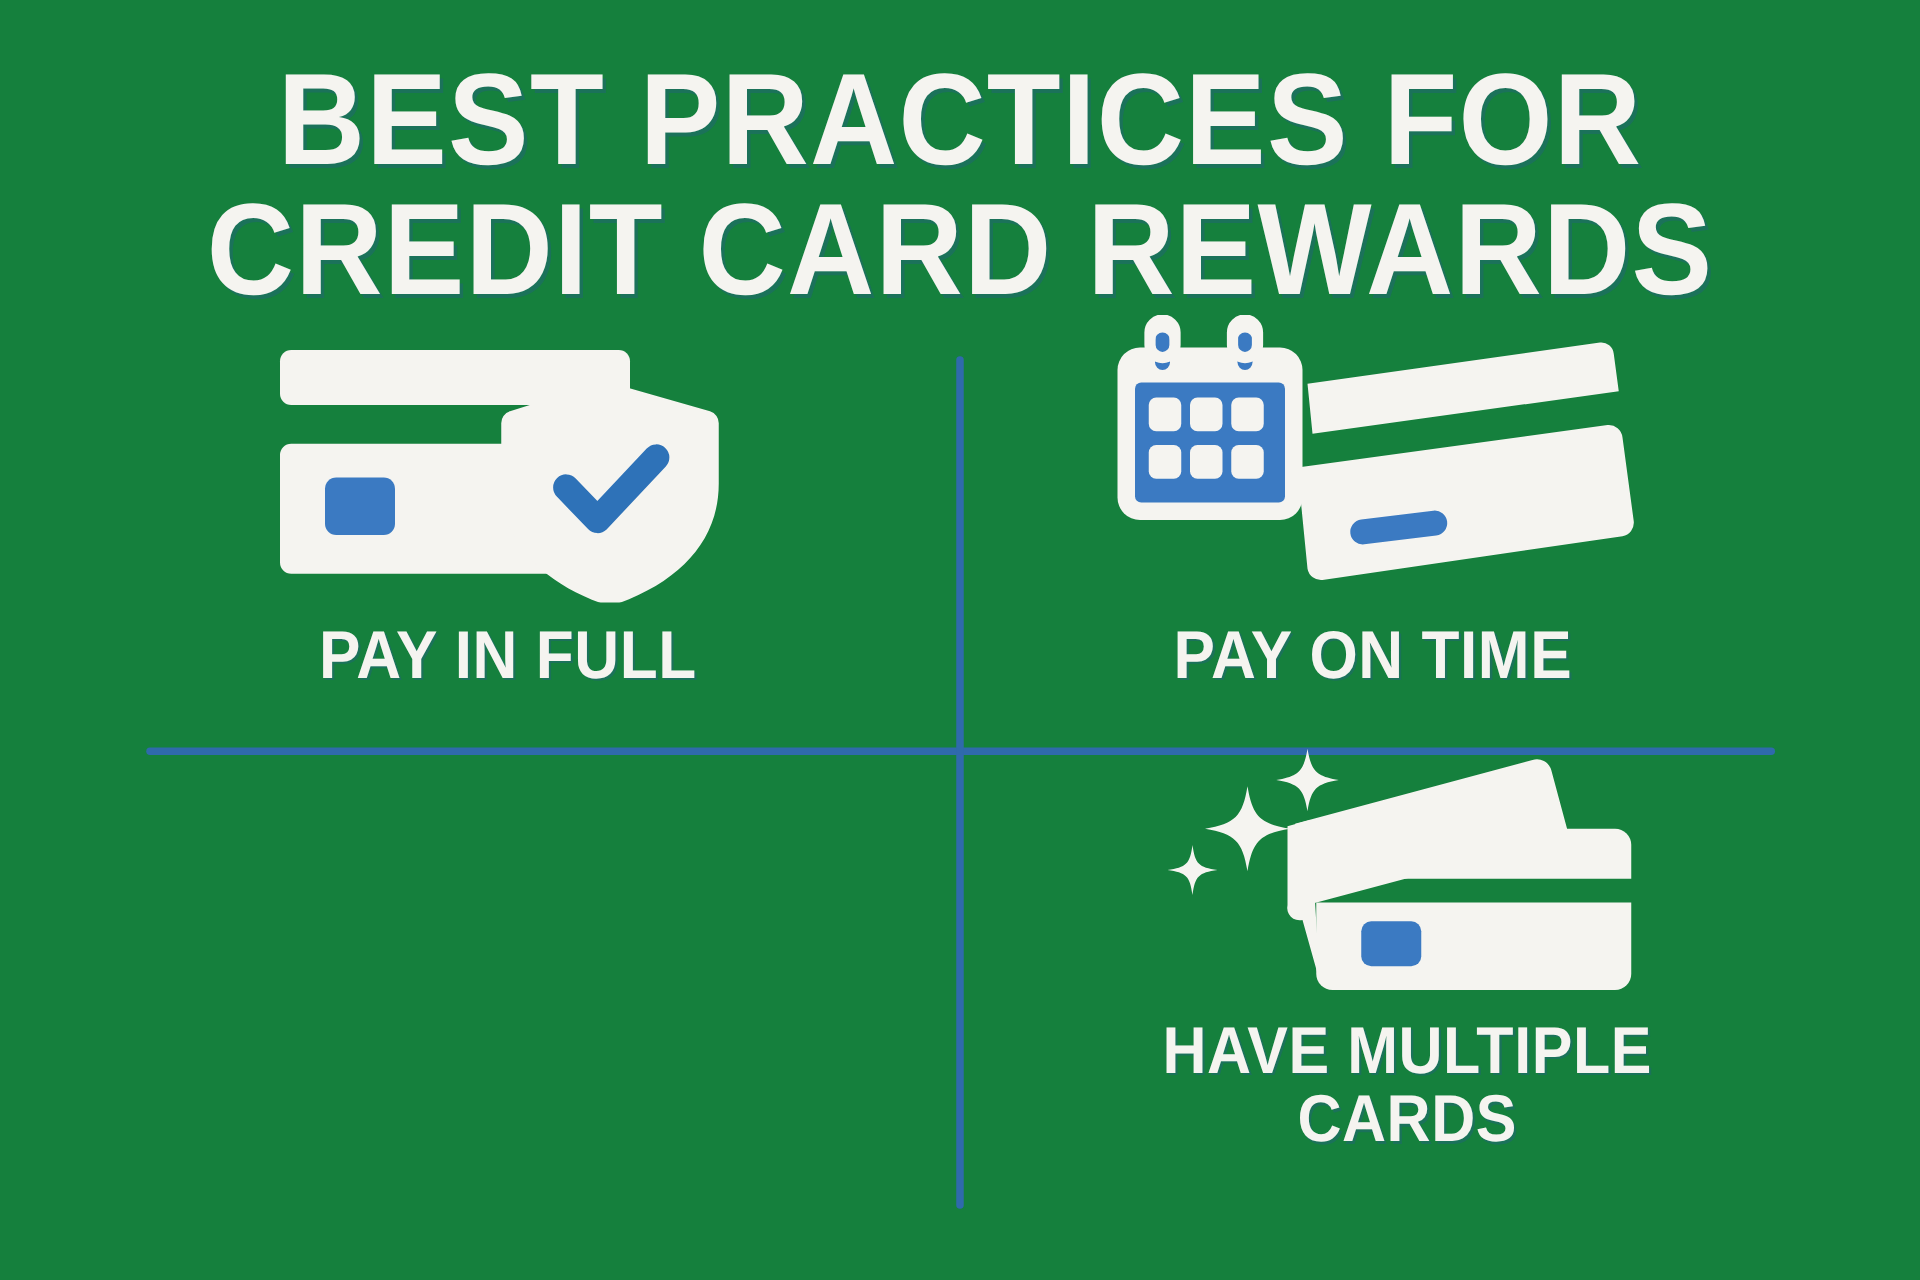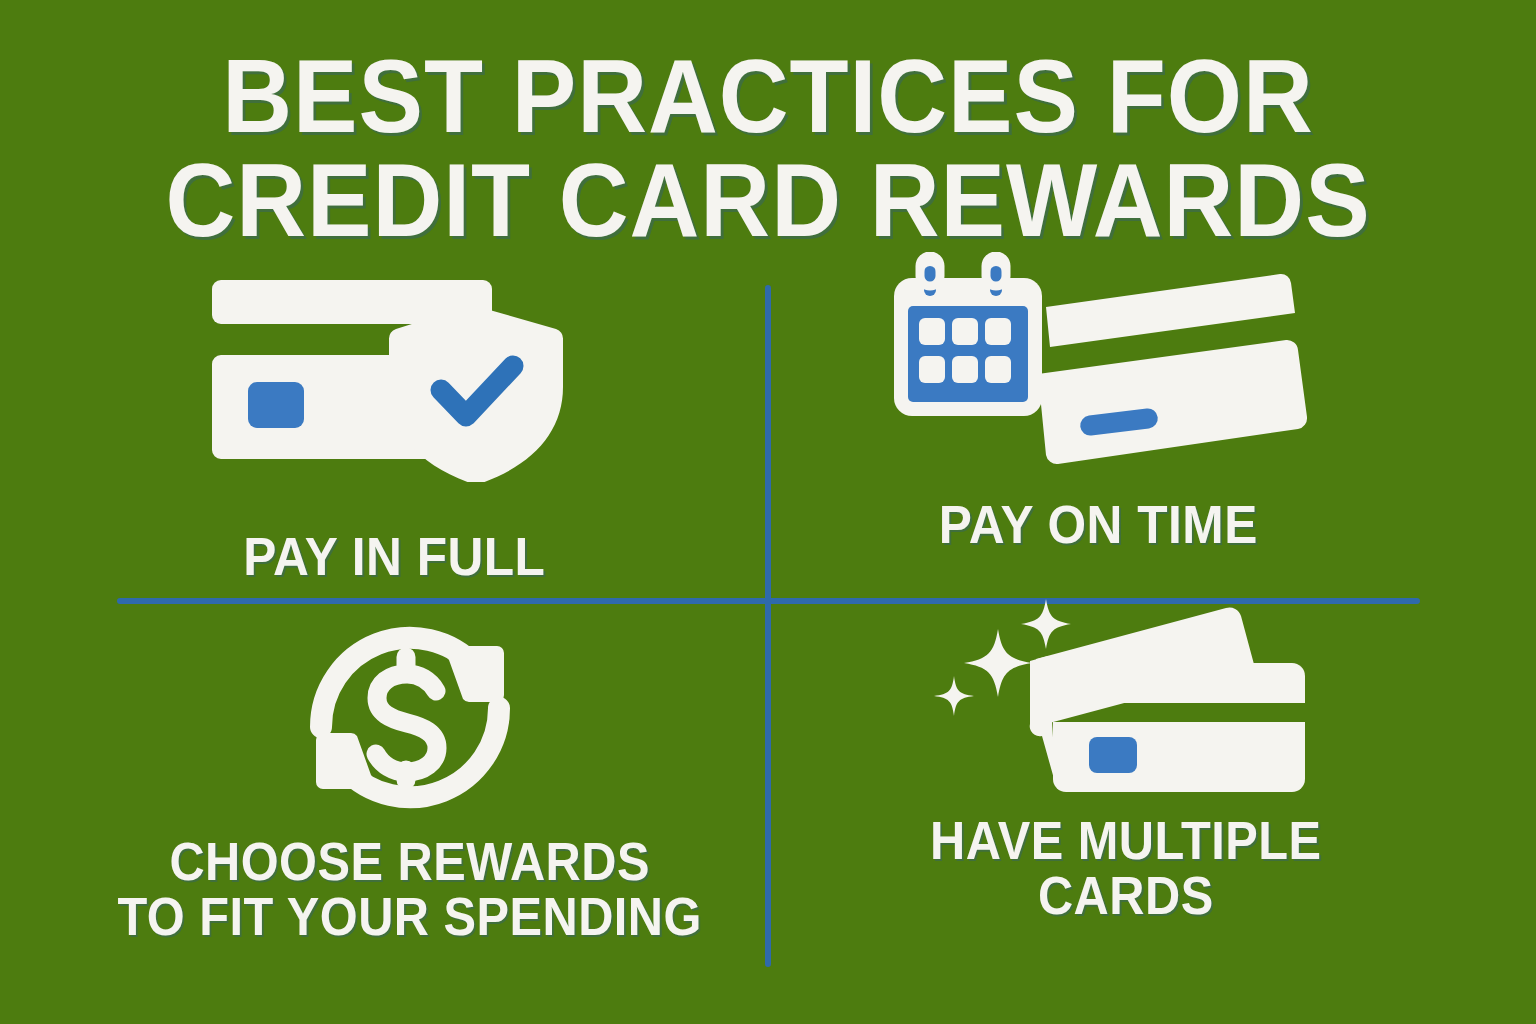--- a/index.html
+++ b/index.html
@@ -10,21 +10,21 @@
     width: 1536px;
     height: 1024px;
     background: #3b7ac2;
     font-family: "Liberation Sans", sans-serif;
     overflow: hidden;
   }
   #infographic {
     position: relative;
     width: 1536px;
     height: 1024px;
-    background: #4d7c0f;
+    background: #15803d;
   }
 
   
   .title-block {
     position: absolute;
     left: 0;
     top: 44px;
     width: 1536px;
     text-align: center;
   }
@@ -62,21 +62,21 @@
   }
 
   
   .quadrant {
     position: absolute;
     display: flex;
     flex-direction: column;
     align-items: center;
     justify-content: flex-start;
   }
-  #q-pay-in-full   { left: 44px;  top: 272px; width: 700px; height: 310px; gap: 32px; }
+  #q-pay-in-full   { left: 56px;  top: 272px; width: 700px; height: 310px; }
   #q-pay-on-time   { left: 748px; top: 252px; width: 700px; height: 330px; }
   #q-choose-rewards{ left: 60px;  top: 612px; width: 700px; height: 360px; }
   #q-multiple-cards{ left: 776px; top: 591px; width: 700px; height: 360px; }
 
   .icon-wrap {
     display: flex;
     align-items: center;
     justify-content: center;
   }
   #q-pay-in-full .icon-wrap   { height: 210px; }
@@ -167,42 +167,20 @@
         <rect x="102" y="14" width="12" height="30" rx="6" fill="#3b7ac2"></rect>
         <rect x="32" y="4" width="20" height="30" rx="10" fill="none" stroke="#f5f4f0" stroke-width="9"></rect>
         <rect x="98" y="4" width="20" height="30" rx="10" fill="none" stroke="#f5f4f0" stroke-width="9"></rect>
       </svg>
     </div>
     <div class="label">
       <span>PAY ON TIME</span>
     </div>
   </div>
 
-  <div class="quadrant" id="q-choose-rewards">
-    <div class="icon-wrap">
-      <svg width="210" height="205" viewBox="0 0 210 205">
-
-        <path d="M16 112 A89 89 0 0 1 170 51" fill="none" stroke="#f5f4f0" stroke-width="22" stroke-linecap="round"></path>
-
-        <path d="M150 31 h42 a7 7 0 0 1 7 7 v42 a7 7 0 0 1 -7 7 h-28 a8 8 0 0 1 -6 -3 L144 45 a8 8 0 0 1 6 -14 z" fill="#f5f4f0"></path>
-
-        <path d="M194 93 A89 89 0 0 1 40 154" fill="none" stroke="#f5f4f0" stroke-width="22" stroke-linecap="round"></path>
-
-        <path d="M60 174 H18 a7 7 0 0 1 -7 -7 v-42 a7 7 0 0 1 7 -7 h28 a8 8 0 0 1 6 3 l14 39 a8 8 0 0 1 -6 14 z" fill="#f5f4f0"></path>
-
-        <path d="M131 76 a33 33 0 0 0 -29 -17 c-18 0 -30 10 -30 24 c0 15 14 21 30 25 c16 4 30 10 30 25 c0 14 -13 24 -31 24 a34 34 0 0 1 -30 -18" fill="none" stroke="#f5f4f0" stroke-width="19" stroke-linecap="round" stroke-linejoin="round"></path>
-
-        <path d="M101 42 v8 M101 155 v10" fill="none" stroke="#f5f4f0" stroke-width="19" stroke-linecap="round"></path>
-      </svg>
-    </div>
-    <div class="label">
-      <span>CHOOSE REWARDS</span>
-      <span>TO FIT YOUR SPENDING</span>
-    </div>
-  </div>
 
   <div class="quadrant" id="q-multiple-cards">
     <div class="icon-wrap">
       <svg width="400" height="210" viewBox="0 0 400 210">
 
         <path d="M72 38 C76 62 82 68 106 72 C82 76 76 82 72 106 C68 82 62 76 38 72 C62 68 68 62 72 38 z" fill="#f5f4f0"></path>
 
         <path d="M120 8 C123 26 127 30 145 33 C127 36 123 40 120 58 C117 40 113 36 95 33 C113 30 117 26 120 8 z" fill="#f5f4f0"></path>
 
         <path d="M28 85 C30 100 33 103 48 105 C33 107 30 110 28 125 C26 110 23 107 8 105 C23 103 26 100 28 85 z" fill="#f5f4f0"></path>

